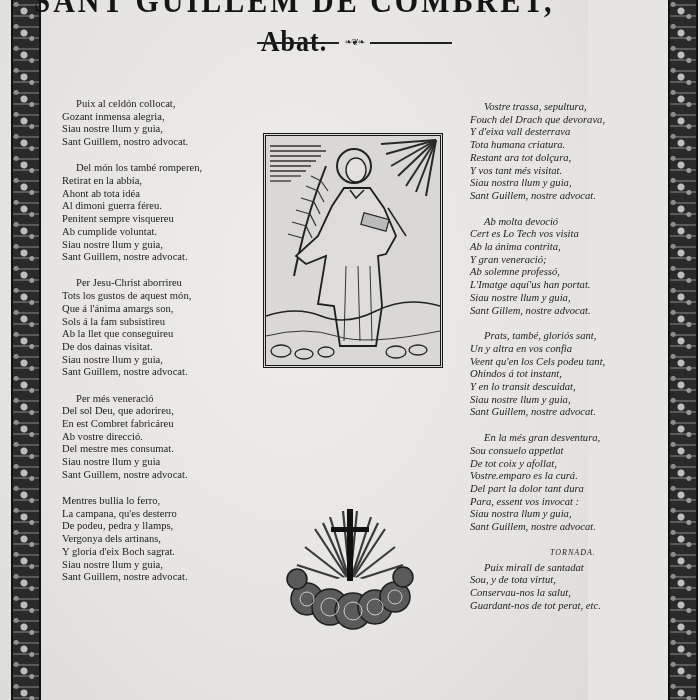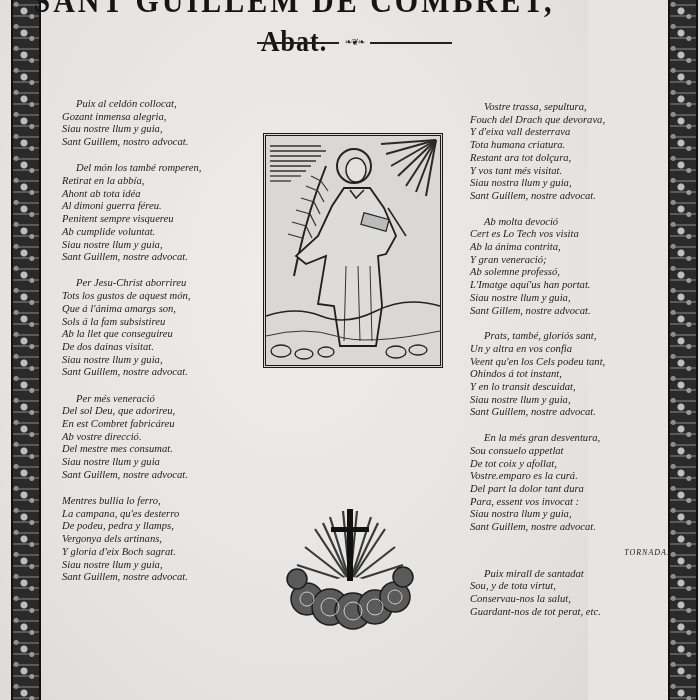--- a/index.html
+++ b/index.html
@@ -45,28 +45,28 @@
   }
   .rule .line { position:absolute; top:2px; height:2px; background:#222; }
   .rule .l1 { left:0; width:82px; }
   .rule .l2 { right:0; width:82px; }
   .rule .orn {
     position:absolute; left:84px; width:27px; top:-3px; font-size:9px; text-align:center;
     font-family:"DejaVu Sans", sans-serif; letter-spacing:-1px; color:#222;
   }
 
   .col { position:absolute; font-size:10.6px; line-height:12.7px; }
-  .col-left { left:62px; top:98px; width:200px;font-style:italic; }
+  .col-left { left:62px; top:98px; width:200px; }
   .col-right { left:470px; top:101px; width:200px;font-style:italic; }
   .stanza { margin:0 0 13.5px 0; }
   .line-txt { display:block; white-space:nowrap; }
   .line-txt.first { padding-left:14px; }
   .col-right .stanza { margin-bottom:13px; }
   .tornada-head {
-    display:block; font-size:8px; letter-spacing:1px; padding-left:80px; margin-bottom:8px;text-align:right;
+    display:block; font-size:8px; letter-spacing:1px; padding-left:80px; margin-bottom:2px;
   }
 
   .woodcut {
     position:absolute; left:263px; top:133px; width:180px; height:235px;
     border:3px double #1b1b1b; box-sizing:border-box;
     background:#d9d8d4;
   }
   .woodcut svg { width:100%; height:100%; display:block; }
   .emblem { position:absolute; left:285px; top:507px; width:130px; height:125px; }
   .emblem svg { width:100%; height:100%; display:block; }

